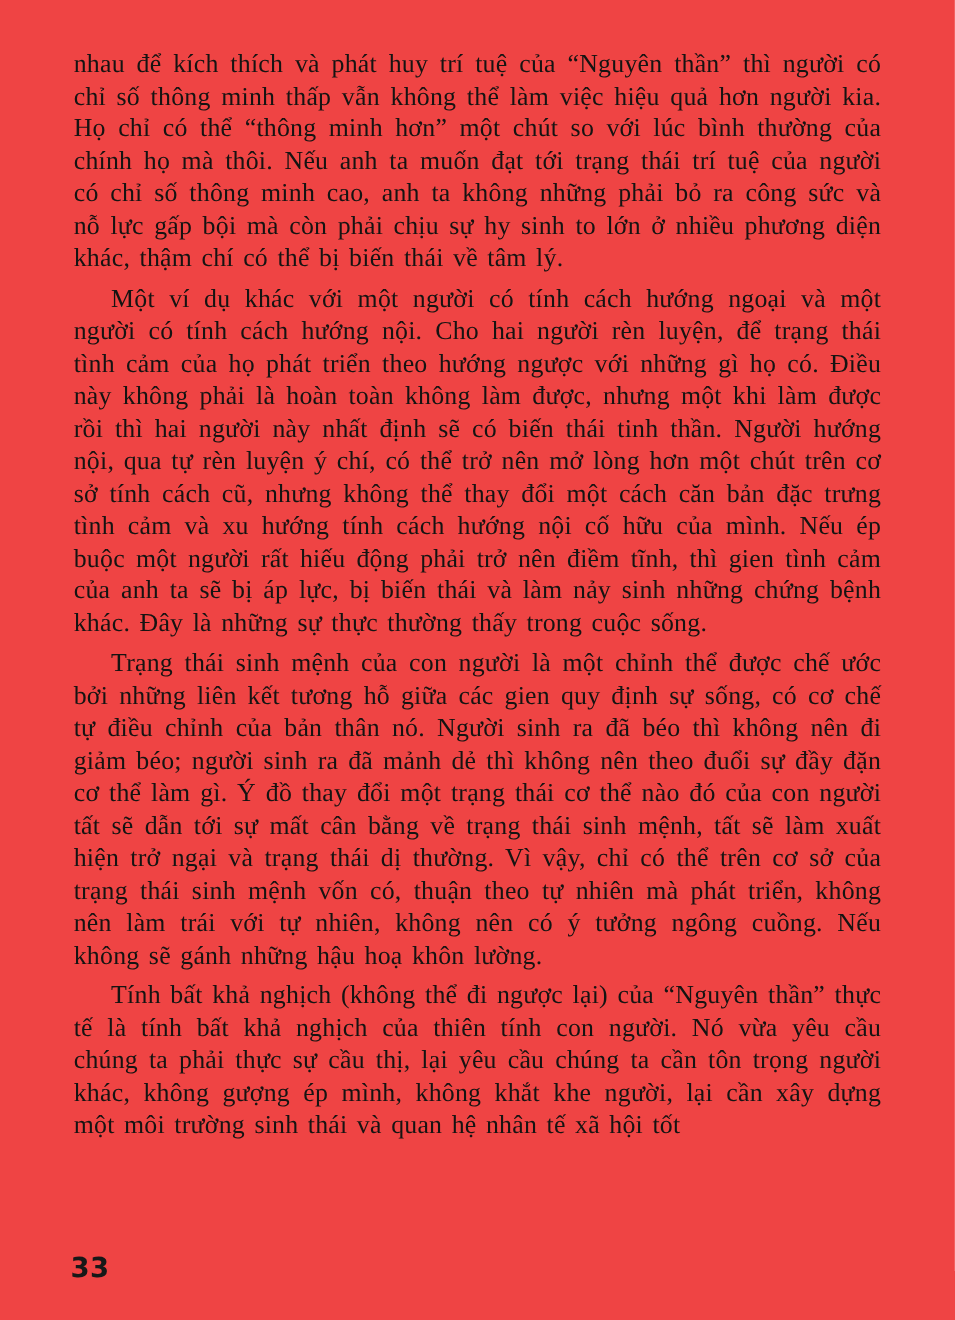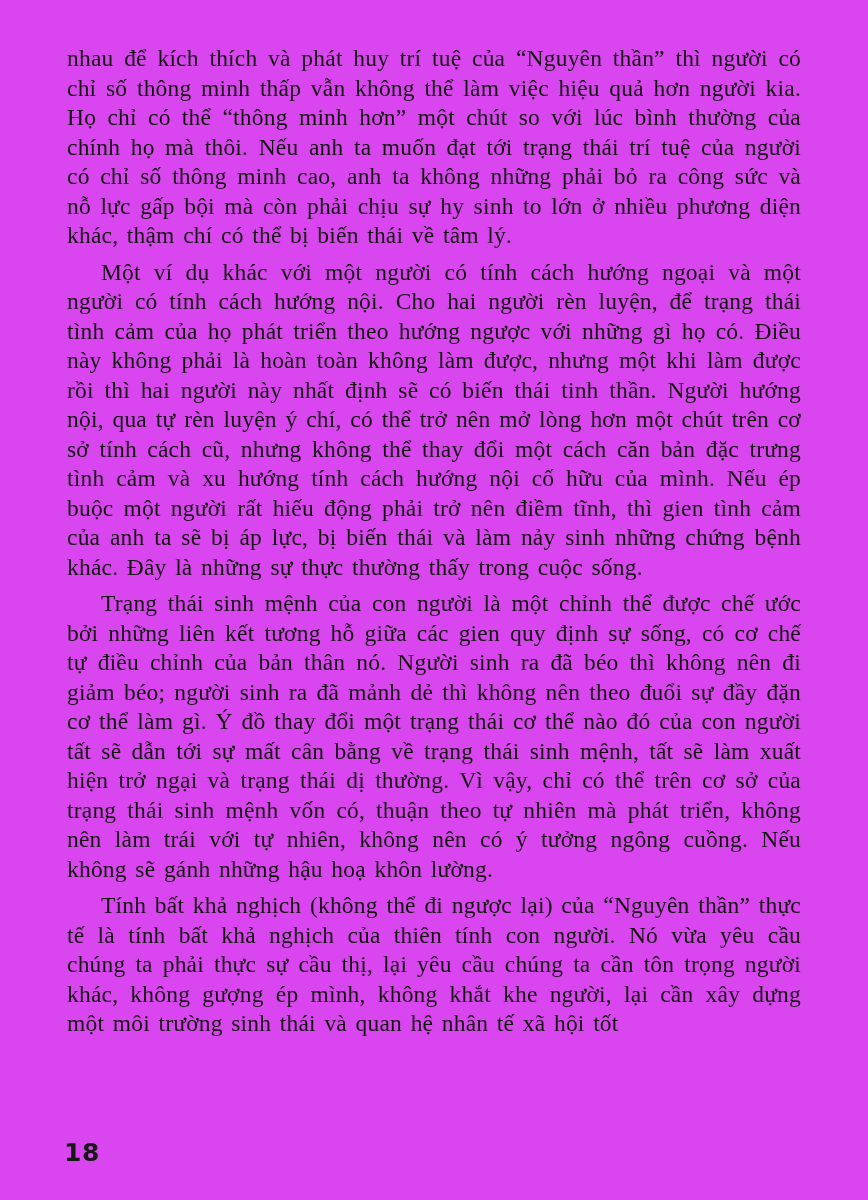--- a/index.html
+++ b/index.html
@@ -9,21 +9,21 @@
   body {
     width: 868px;
     height: 1200px;
     background: #fefefe;
     position: relative;
     overflow: hidden;
   }
   .page {
     position: absolute;
     inset: 0;
-    background: #d946ef;
+    background: #ef4444;
   }
   .page-text {
     position: absolute;
     left: 67px;
     top: 44px;
     width: 734px;
     font-family: "Liberation Serif", "DejaVu Serif", serif;
     font-size: 23.5px;
     line-height: 29.5px;
     color: #151412;
@@ -57,14 +57,14 @@
 <body>
 
 <div class="page">
   <div class="page-text">
     <p class="continuation">nhau để kích thích và phát huy trí tuệ của “Nguyên thần” thì người có chỉ số thông minh thấp vẫn không thể làm việc hiệu quả hơn người kia. Họ chỉ có thể “thông minh hơn” một chút so với lúc bình thường của chính họ mà thôi. Nếu anh ta muốn đạt tới trạng thái trí tuệ của người có chỉ số thông minh cao, anh ta không những phải bỏ ra công sức và nỗ lực gấp bội mà còn phải chịu sự hy sinh to lớn ở nhiều phương diện khác, thậm chí có thể bị biến thái về tâm lý.</p>
     <p>Một ví dụ khác với một người có tính cách hướng ngoại và một người có tính cách hướng nội. Cho hai người rèn luyện, để trạng thái tình cảm của họ phát triển theo hướng ngược với những gì họ có. Điều này không phải là hoàn toàn không làm được, nhưng một khi làm được rồi thì hai người này nhất định sẽ có biến thái tinh thần. Người hướng nội, qua tự rèn luyện ý chí, có thể trở nên mở lòng hơn một chút trên cơ sở tính cách cũ, nhưng không thể thay đổi một cách căn bản đặc trưng tình cảm và xu hướng tính cách hướng nội cố hữu của mình. Nếu ép buộc một người rất hiếu động phải trở nên điềm tĩnh, thì gien tình cảm của anh ta sẽ bị áp lực, bị biến thái và làm nảy sinh những chứng bệnh khác. Đây là những sự thực thường thấy trong cuộc sống.</p>
     <p>Trạng thái sinh mệnh của con người là một chỉnh thể được chế ước bởi những liên kết tương hỗ giữa các gien quy định sự sống, có cơ chế tự điều chỉnh của bản thân nó. Người sinh ra đã béo thì không nên đi giảm béo; người sinh ra đã mảnh dẻ thì không nên theo đuổi sự đầy đặn cơ thể làm gì. Ý đồ thay đổi một trạng thái cơ thể nào đó của con người tất sẽ dẫn tới sự mất cân bằng về trạng thái sinh mệnh, tất sẽ làm xuất hiện trở ngại và trạng thái dị thường. Vì vậy, chỉ có thể trên cơ sở của trạng thái sinh mệnh vốn có, thuận theo tự nhiên mà phát triển, không nên làm trái với tự nhiên, không nên có ý tưởng ngông cuồng. Nếu không sẽ gánh những hậu hoạ khôn lường.</p>
     <p>Tính bất khả nghịch (không thể đi ngược lại) của “Nguyên thần” thực tế là tính bất khả nghịch của thiên tính con người. Nó vừa yêu cầu chúng ta phải thực sự cầu thị, lại yêu cầu chúng ta cần tôn trọng người khác, không gượng ép mình, không khắt khe người, lại cần xây dựng một môi trường sinh thái và quan hệ nhân tế xã hội tốt</p>
   </div>
 
-  <div class="page-number">18</div>
+  <div class="page-number">33</div>
 </div>
 
 </body></html>

